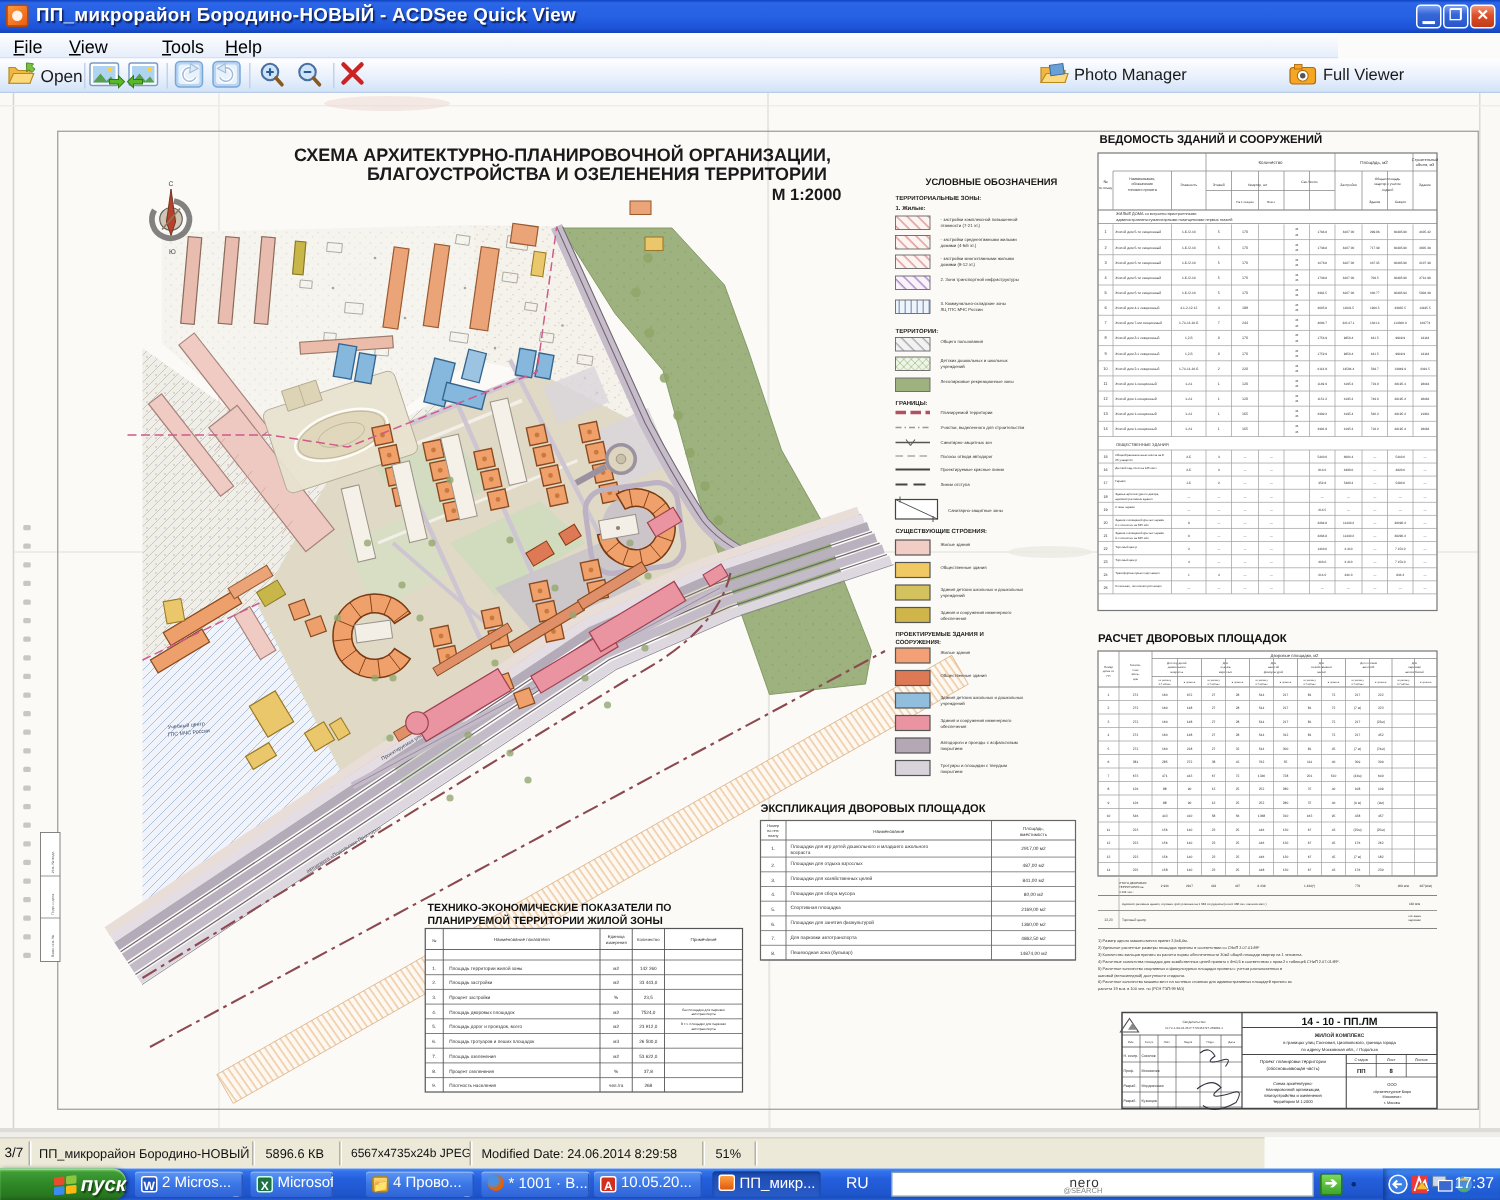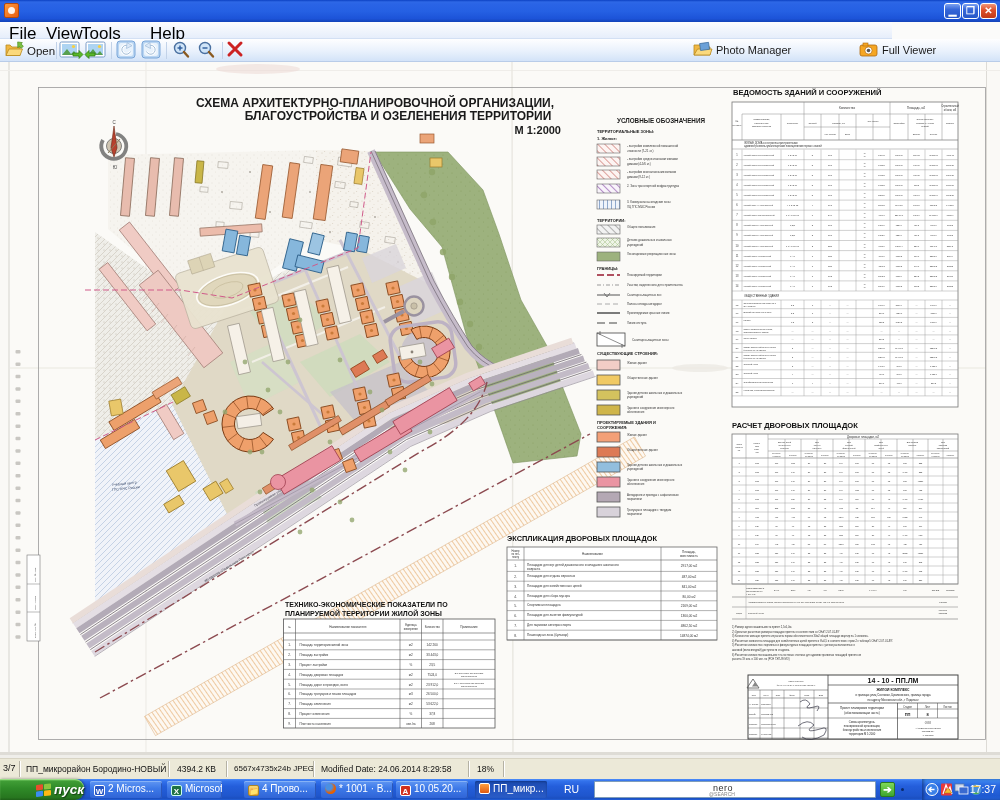--- a/index.html
+++ b/index.html
@@ -6,53 +6,54 @@
 .titlebar{position:absolute;left:0;top:0;width:1000px;height:22px;
  background:linear-gradient(180deg,#0c41c3 0%,#2e68e6 9%,#2a64e6 18%,#2560e3 52%,#1c53d8 85%,#1443b8 100%);}
 .ticon{position:absolute;left:4px;top:3px;width:15px;height:15px;border-radius:2px;
  background:linear-gradient(135deg,#ff9a3c,#e85d10);border:1px solid #b34a10}
 .ticon:after{content:"";position:absolute;left:3px;top:3px;width:7px;height:7px;border-radius:50%;background:#fff;opacity:.9}
 .ttext{position:absolute;left:24px;top:3px;color:#fff;font-size:12.5px;font-weight:700;text-shadow:1px 1px 1px rgba(0,0,30,.7);letter-spacing:.2px}
 .tbtns{position:absolute;right:3px;top:3px;display:flex;gap:1px}
 .tb{width:17px;height:16px;border-radius:3px;border:1px solid #fff;color:#fff;font-size:10px;line-height:14px;text-align:center;font-weight:700}
 .tb.min,.tb.res{background:linear-gradient(180deg,#7ba1f0 0%,#3666d8 40%,#2757c8 100%)}
 .tb.cls{background:linear-gradient(180deg,#f09678 0%,#dd4f2a 45%,#c13a18 100%)}
-.menubar{position:absolute;left:0;top:22px;width:892px;height:17px;background:linear-gradient(180deg,#fdfdfe,#e6eefb);border-bottom:1px solid #d3e0f4;font-size:17px;color:#000}
+.menubar{position:absolute;left:0;top:22px;width:892px;height:17px;background:linear-gradient(180deg,#fdfdfe,#e6eefb);border-bottom:1px solid #d3e0f4;font-size:12px;color:#000}
 .menubar span{position:absolute;top:2px}
 .toolbar{position:absolute;left:0;top:39px;width:1000px;height:23px;background:linear-gradient(180deg,#fefeff 0%,#e9f1fc 55%,#d3e3f8 100%);border-bottom:1px solid #b9cce8}
 .tsep{position:absolute;top:3px;width:1px;height:17px;background:#c2d2e8}
 .ticn{position:absolute;top:2px}
-.statusbar{position:absolute;left:0;top:758px;width:1000px;height:21px;background:#ece9d8;border-top:1px solid #d8d4c4;font-size:9px;color:#111}
+.statusbar{position:absolute;left:0;top:758px;width:843px;height:21px;background:#ece9d8;border-top:1px solid #d8d4c4;font-size:9px;color:#111}
 .statusbar span{position:absolute;top:4px;white-space:nowrap}
 .ssep{position:absolute;top:2px;width:2px;height:16px;border-left:1px solid #b5b2a4;border-right:1px solid #fff}
 .taskbar{position:absolute;left:0;top:779px;width:1000px;height:21px;background:linear-gradient(180deg,#4e8ef8 0%,#3372ec 9%,#245edb 35%,#1f56cd 80%,#1b4fc0 92%,#2360d8 100%)}
 .start{position:absolute;left:0;top:0;width:84px;height:21px;border-radius:0 9px 9px 0;
  background:linear-gradient(180deg,#6fca5e 0%,#3f9c35 12%,#2f8a28 45%,#27761f 88%,#1e5f18 100%);
  box-shadow:inset 0 1px 1px #9fe08c, 1px 0 3px rgba(0,0,0,.4);color:#fff;font-weight:700;font-style:italic;font-size:13.5px;line-height:21px;text-align:right;text-shadow:1px 1px 1px rgba(0,0,0,.5)}
 .tkb{position:absolute;top:2px;height:17px;border-radius:2px;color:#fff;font-size:10px;
  background:linear-gradient(180deg,#6096f2 0%,#3d79e8 45%,#3064d6 100%);
  box-shadow:inset 0 1px 0 #86b2f6,inset -1px 0 0 #2a56b8;padding:2px 3px 0 4px;white-space:nowrap;overflow:hidden}
 .tkb.act{background:linear-gradient(180deg,#1c4ab0,#2a5cc8);box-shadow:inset 0 1px 2px #123a8a}
 .tico{display:inline-block;width:11px;height:11px;border-radius:2px;vertical-align:-2px;margin-right:3px;text-align:center;font-size:8px;line-height:11px;font-weight:700}
 .tray{position:absolute;right:0;top:0;width:78px;height:21px;background:linear-gradient(180deg,#4190f5 0%,#2a68e0 30%,#1f5ad2 80%,#2463da 100%);box-shadow:inset 2px 0 3px rgba(0,0,30,.35)}
 .clock{position:absolute;right:4px;top:4px;color:#fff;font-size:10.5px}
 </style></head>
 <body>
 <div class="titlebar">
     <div class="ticon"></div>
+    <div class="ttext">ПП_микрорайон Бородино-НОВЫЙ - ACDSee Quick View</div>
 <div class="tbtns">
       <div class="tb min">▁</div>
       <div class="tb res">❐</div>
       <div class="tb cls">✕</div>
     </div>
   </div>
 <div class="menubar">
     <span style="left:9px"><u>F</u>ile</span>
     <span style="left:46px"><u>V</u>iew</span>
-    <span style="left:81px"><u>T</u>ools</span>
+    <span style="left:108px"><u>T</u>ools</span>
     <span style="left:150px"><u>H</u>elp</span>
   </div>
 <div class="toolbar">
 <div class="tsep" style="left:56px"></div>
     <div class="tsep" style="left:111px"></div>
 <div class="tsep" style="left:166px"></div>
     <div class="tsep" style="left:222px"></div>
 <svg class="ticn" style="left:0;top:0" width="1000" height="23" viewBox="0 0 1000 23" font-family="Liberation Sans, sans-serif">
 <g>
 
@@ -1834,27 +1835,27 @@
 <text x="761.0" y="672.5" font-size="2.4" fill="#333">Кузнецов</text>
 <path d="M800,640 q6,-5 10,2 q-8,6 4,3 q8,-3 3,4" stroke="#334" stroke-width="0.7" fill="none"></path>
 <path d="M798,664 q10,-8 16,-1 q-12,9 6,4 q10,-4 4,6 q-14,8 -22,2" stroke="#334" stroke-width="0.7" fill="none"></path>
     </svg>
 </div>
 <div class="statusbar">
 <span style="left:3px">3/7</span>
     <div class="ssep" style="left:19px"></div>
 <span style="left:26px;font-size:8.5px;top:5px">ПП_микрорайон Бородино-НОВЫЙ</span>
     <div class="ssep" style="left:168px"></div>
-<span style="left:177px;font-size:8.5px;top:5px">4394.2 КВ</span>
+<span style="left:177px;font-size:8.5px;top:5px">5896.6 КВ</span>
     <div class="ssep" style="left:226px"></div>
 <span style="left:234px;font-size:8px;top:5px">6567x4735x24b JPEG</span>
     <div class="ssep" style="left:313px"></div>
 <span style="left:321px;font-size:8.5px;top:5px">Modified Date: 24.06.2014 8:29:58</span>
     <div class="ssep" style="left:468px"></div>
-<span style="left:477px;font-size:8.5px;top:5px">18%</span>
+<span style="left:477px;font-size:8.5px;top:5px">51%</span>
     <div class="ssep" style="left:503px"></div>
 </div>
 <div class="taskbar">
 <div class="start"><svg width="16" height="14" viewBox="0 0 16 14" style="vertical-align:-3px;margin-right:2px">
         <g transform="skewY(-6)">
           <rect x="0" y="2" width="7" height="5.5" rx="1" fill="#e84e2e"></rect>
           <rect x="8" y="2" width="7" height="5.5" rx="1" fill="#8cc63f"></rect>
           <rect x="0" y="8.5" width="7" height="5.5" rx="1" fill="#3b8cf0"></rect>
           <rect x="8" y="8.5" width="7" height="5.5" rx="1" fill="#fdb913"></rect>
         </g>

